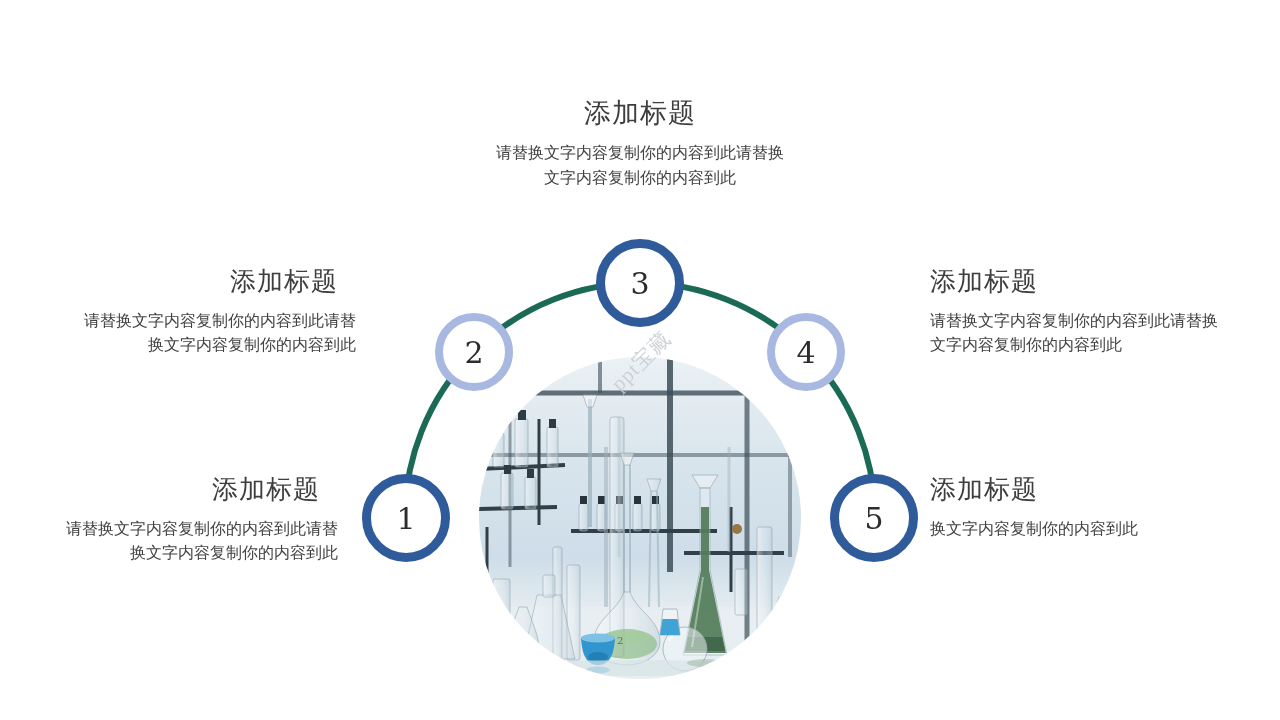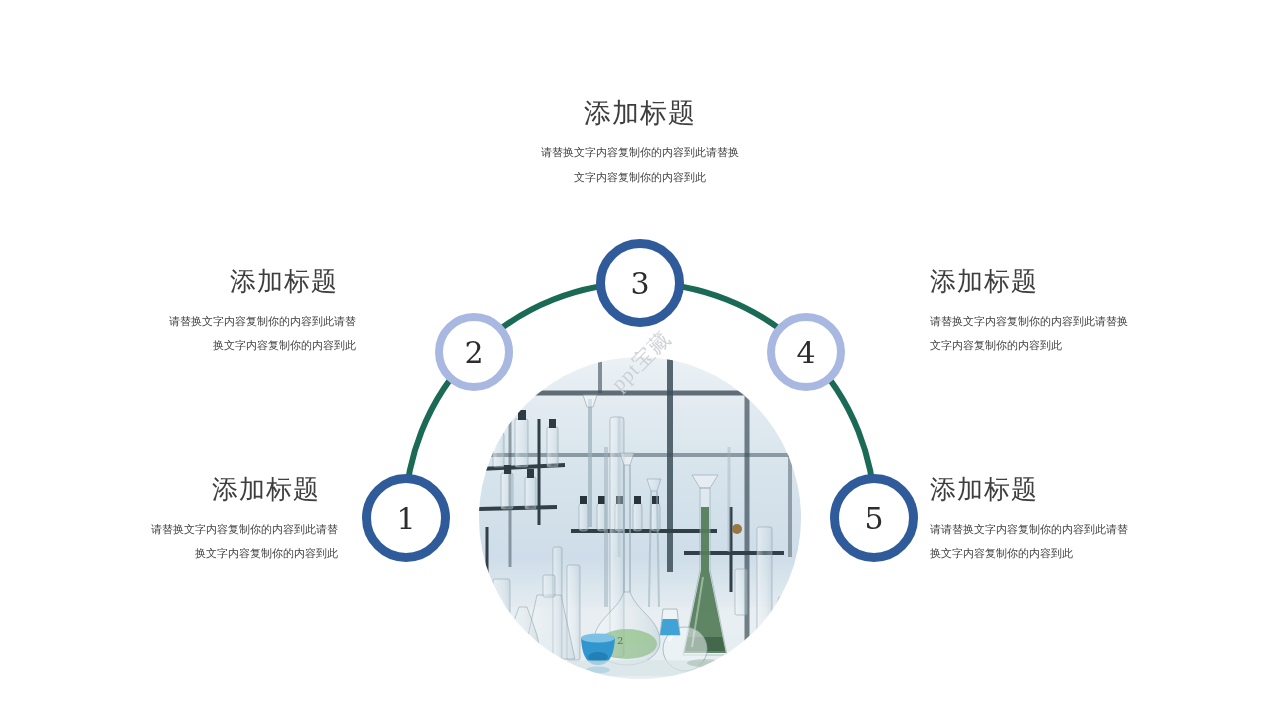--- a/index.html
+++ b/index.html
@@ -30,21 +30,21 @@
     font-family:"DejaVu Serif","Liberation Serif",serif;
   }
   .num-circle.big   { width:70px; height:70px; border:9px solid var(--ring-dark-blue,#2f5b9b); }
   .num-circle.small { width:62px; height:62px; border:8px solid var(--ring-light-blue,#a8b8e0); }
   
   .tblock { position:absolute; z-index:3; color:var(--body-text,#414141); }
   .tblock .tb-title {
     font-size:26px; font-weight:normal; color:var(--title-text,#3e3e3e);
     letter-spacing:1px; line-height:32px;
   }
-  .tblock .tb-body { margin-top:11px; font-size:11px; line-height:24px; }
+  .tblock .tb-body { margin-top:11px; font-size:16px; line-height:24px; }
   .tb-top { left:390px; top:96px; width:500px; text-align:center; }
   .tb-top .tb-title { font-size:27px; line-height:34px; }
   .tb-top .tb-body { margin-top:10px; line-height:25px; }
   .tb-left  { width:300px; text-align:right; }
   .tb-left .tb-title { padding-right:18px; }
   .tb-right { width:330px; text-align:left; }
   .tb-left-up   { right:924px; top:266px; }
   .tb-left-low  { right:942px; top:474px; }
   .tb-right-up  { left:930px;  top:266px; }
   .tb-right-low { left:930px;  top:474px; }
@@ -238,18 +238,17 @@
     <div class="tb-title">添加标题</div>
     <div class="tb-body">
       <div>请替换文字内容复制你的内容到此请替换</div>
       <div>文字内容复制你的内容到此</div>
     </div>
   </div>
 
   <div class="tblock tb-right tb-right-low">
     <div class="tb-title">添加标题</div>
     <div class="tb-body">
-      <div>请请替换文字内容复制你的内容到此请替</div>
       <div>换文字内容复制你的内容到此</div>
     </div>
   </div>
 
 </div>
 
 </body></html>

